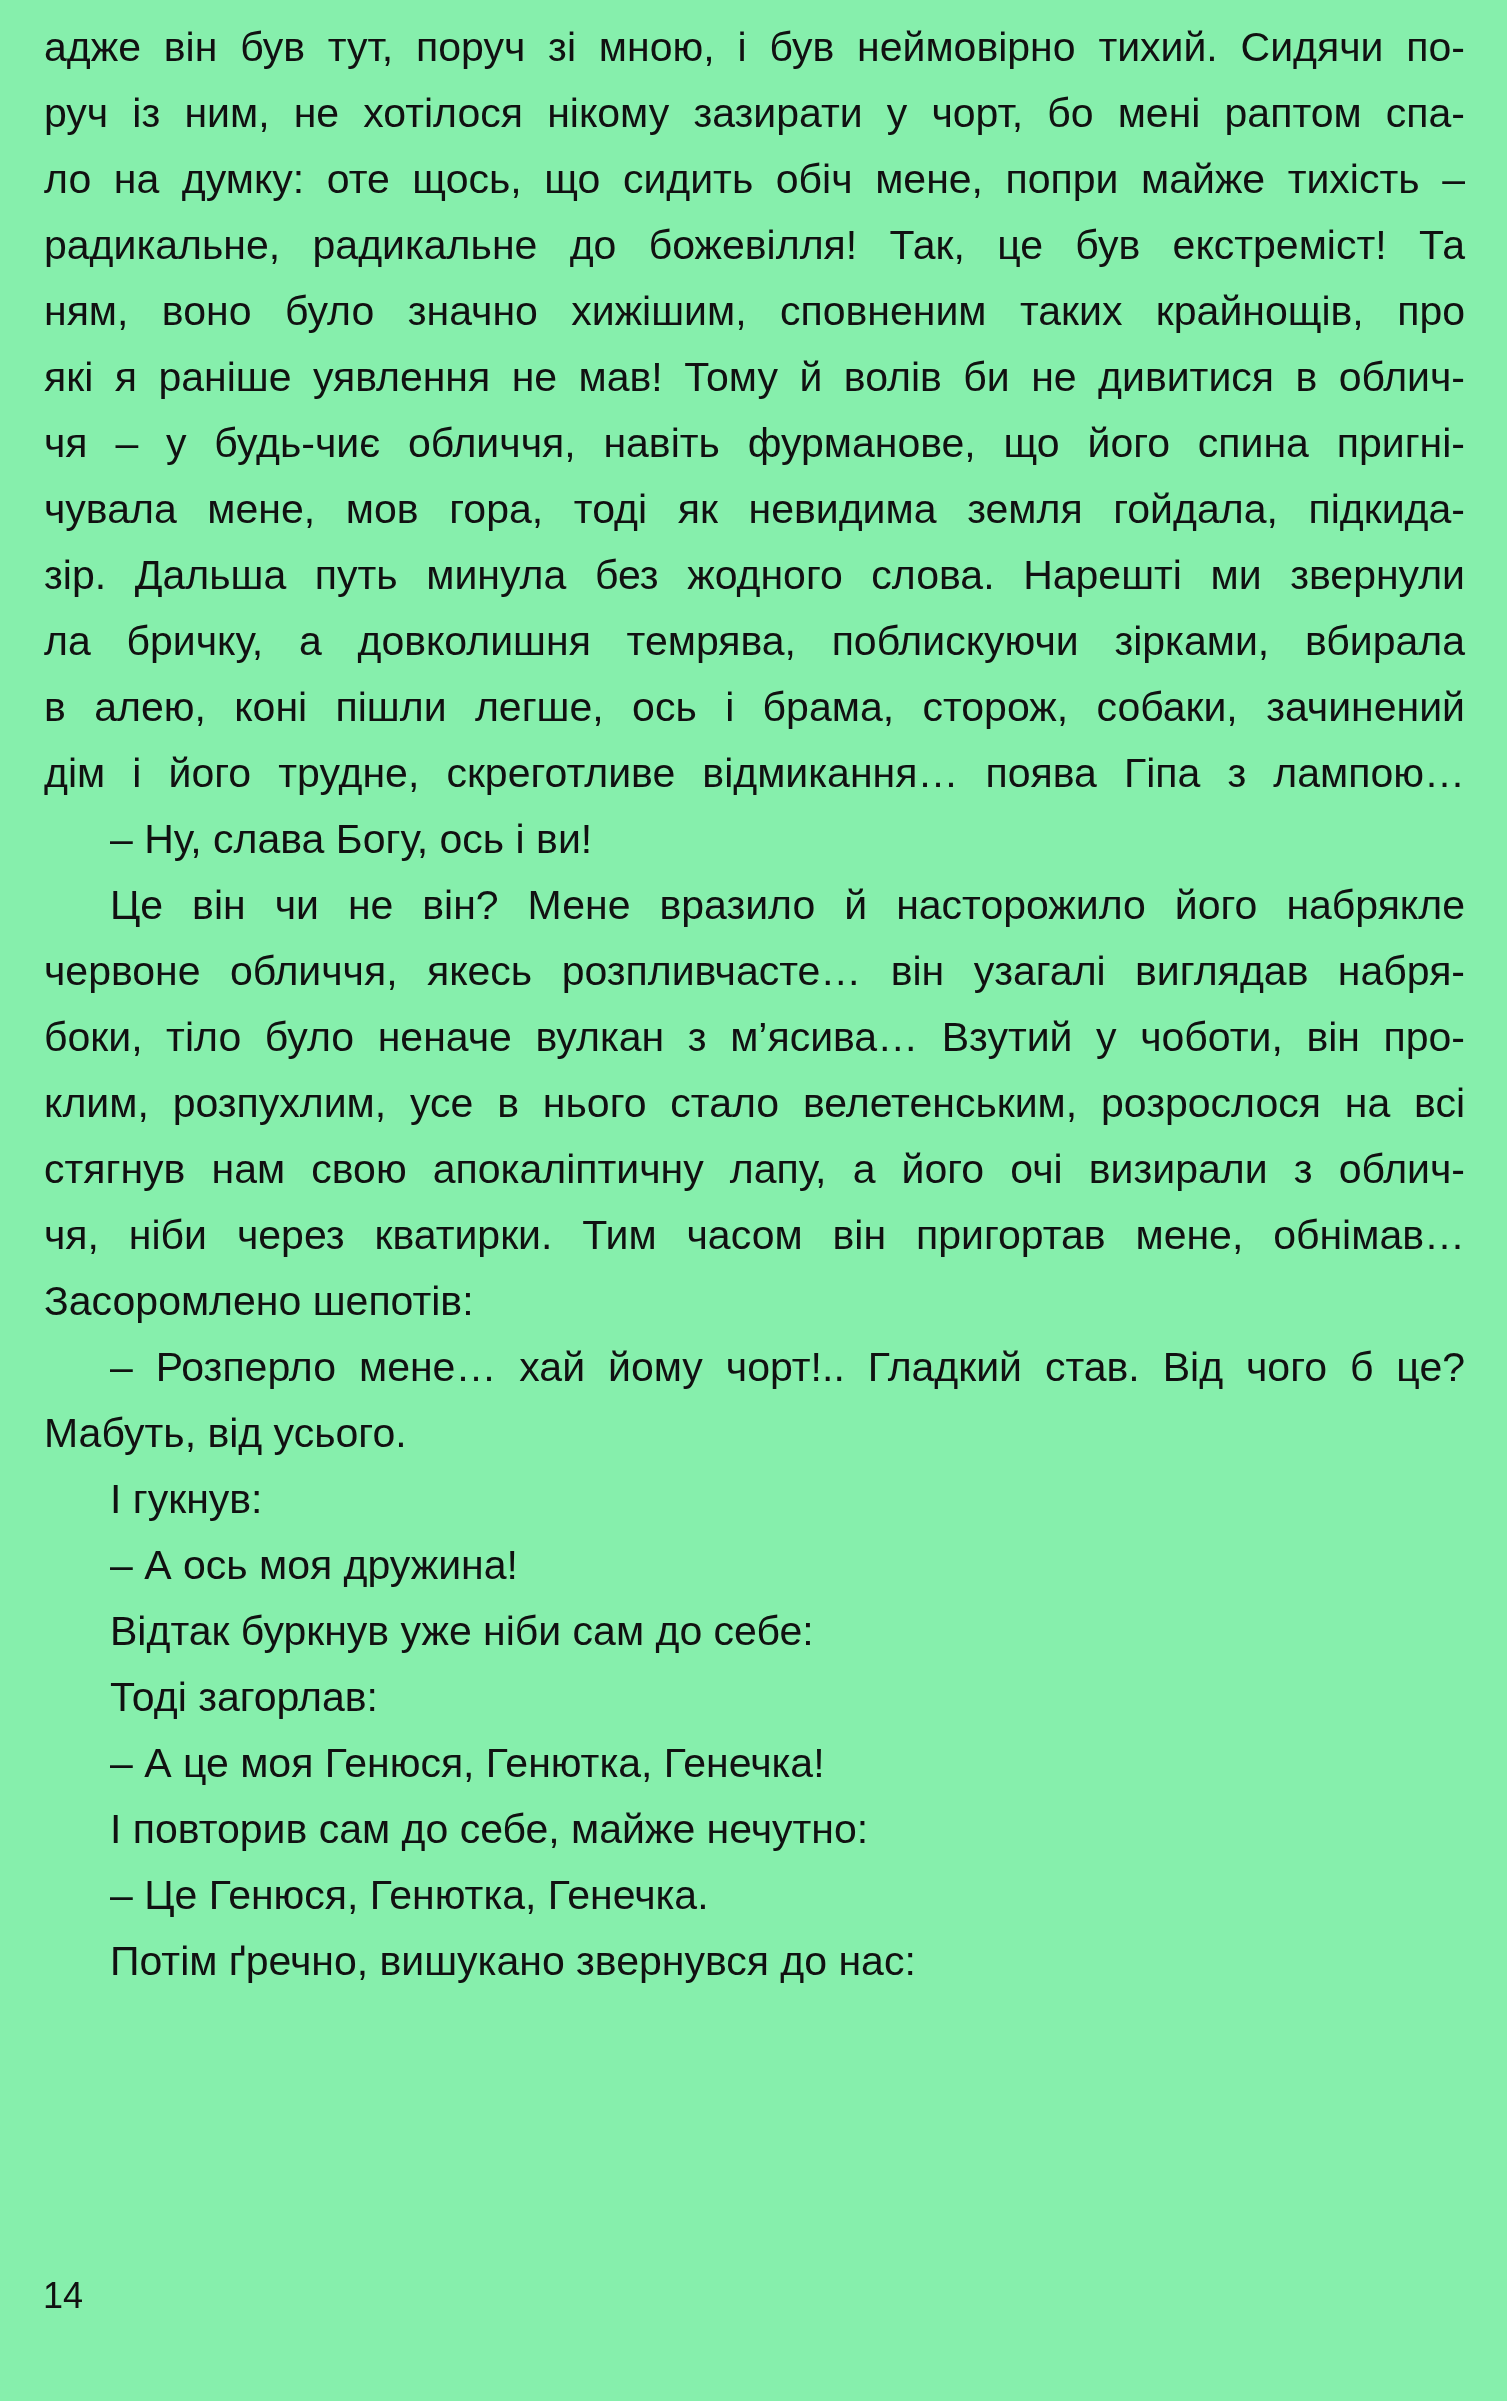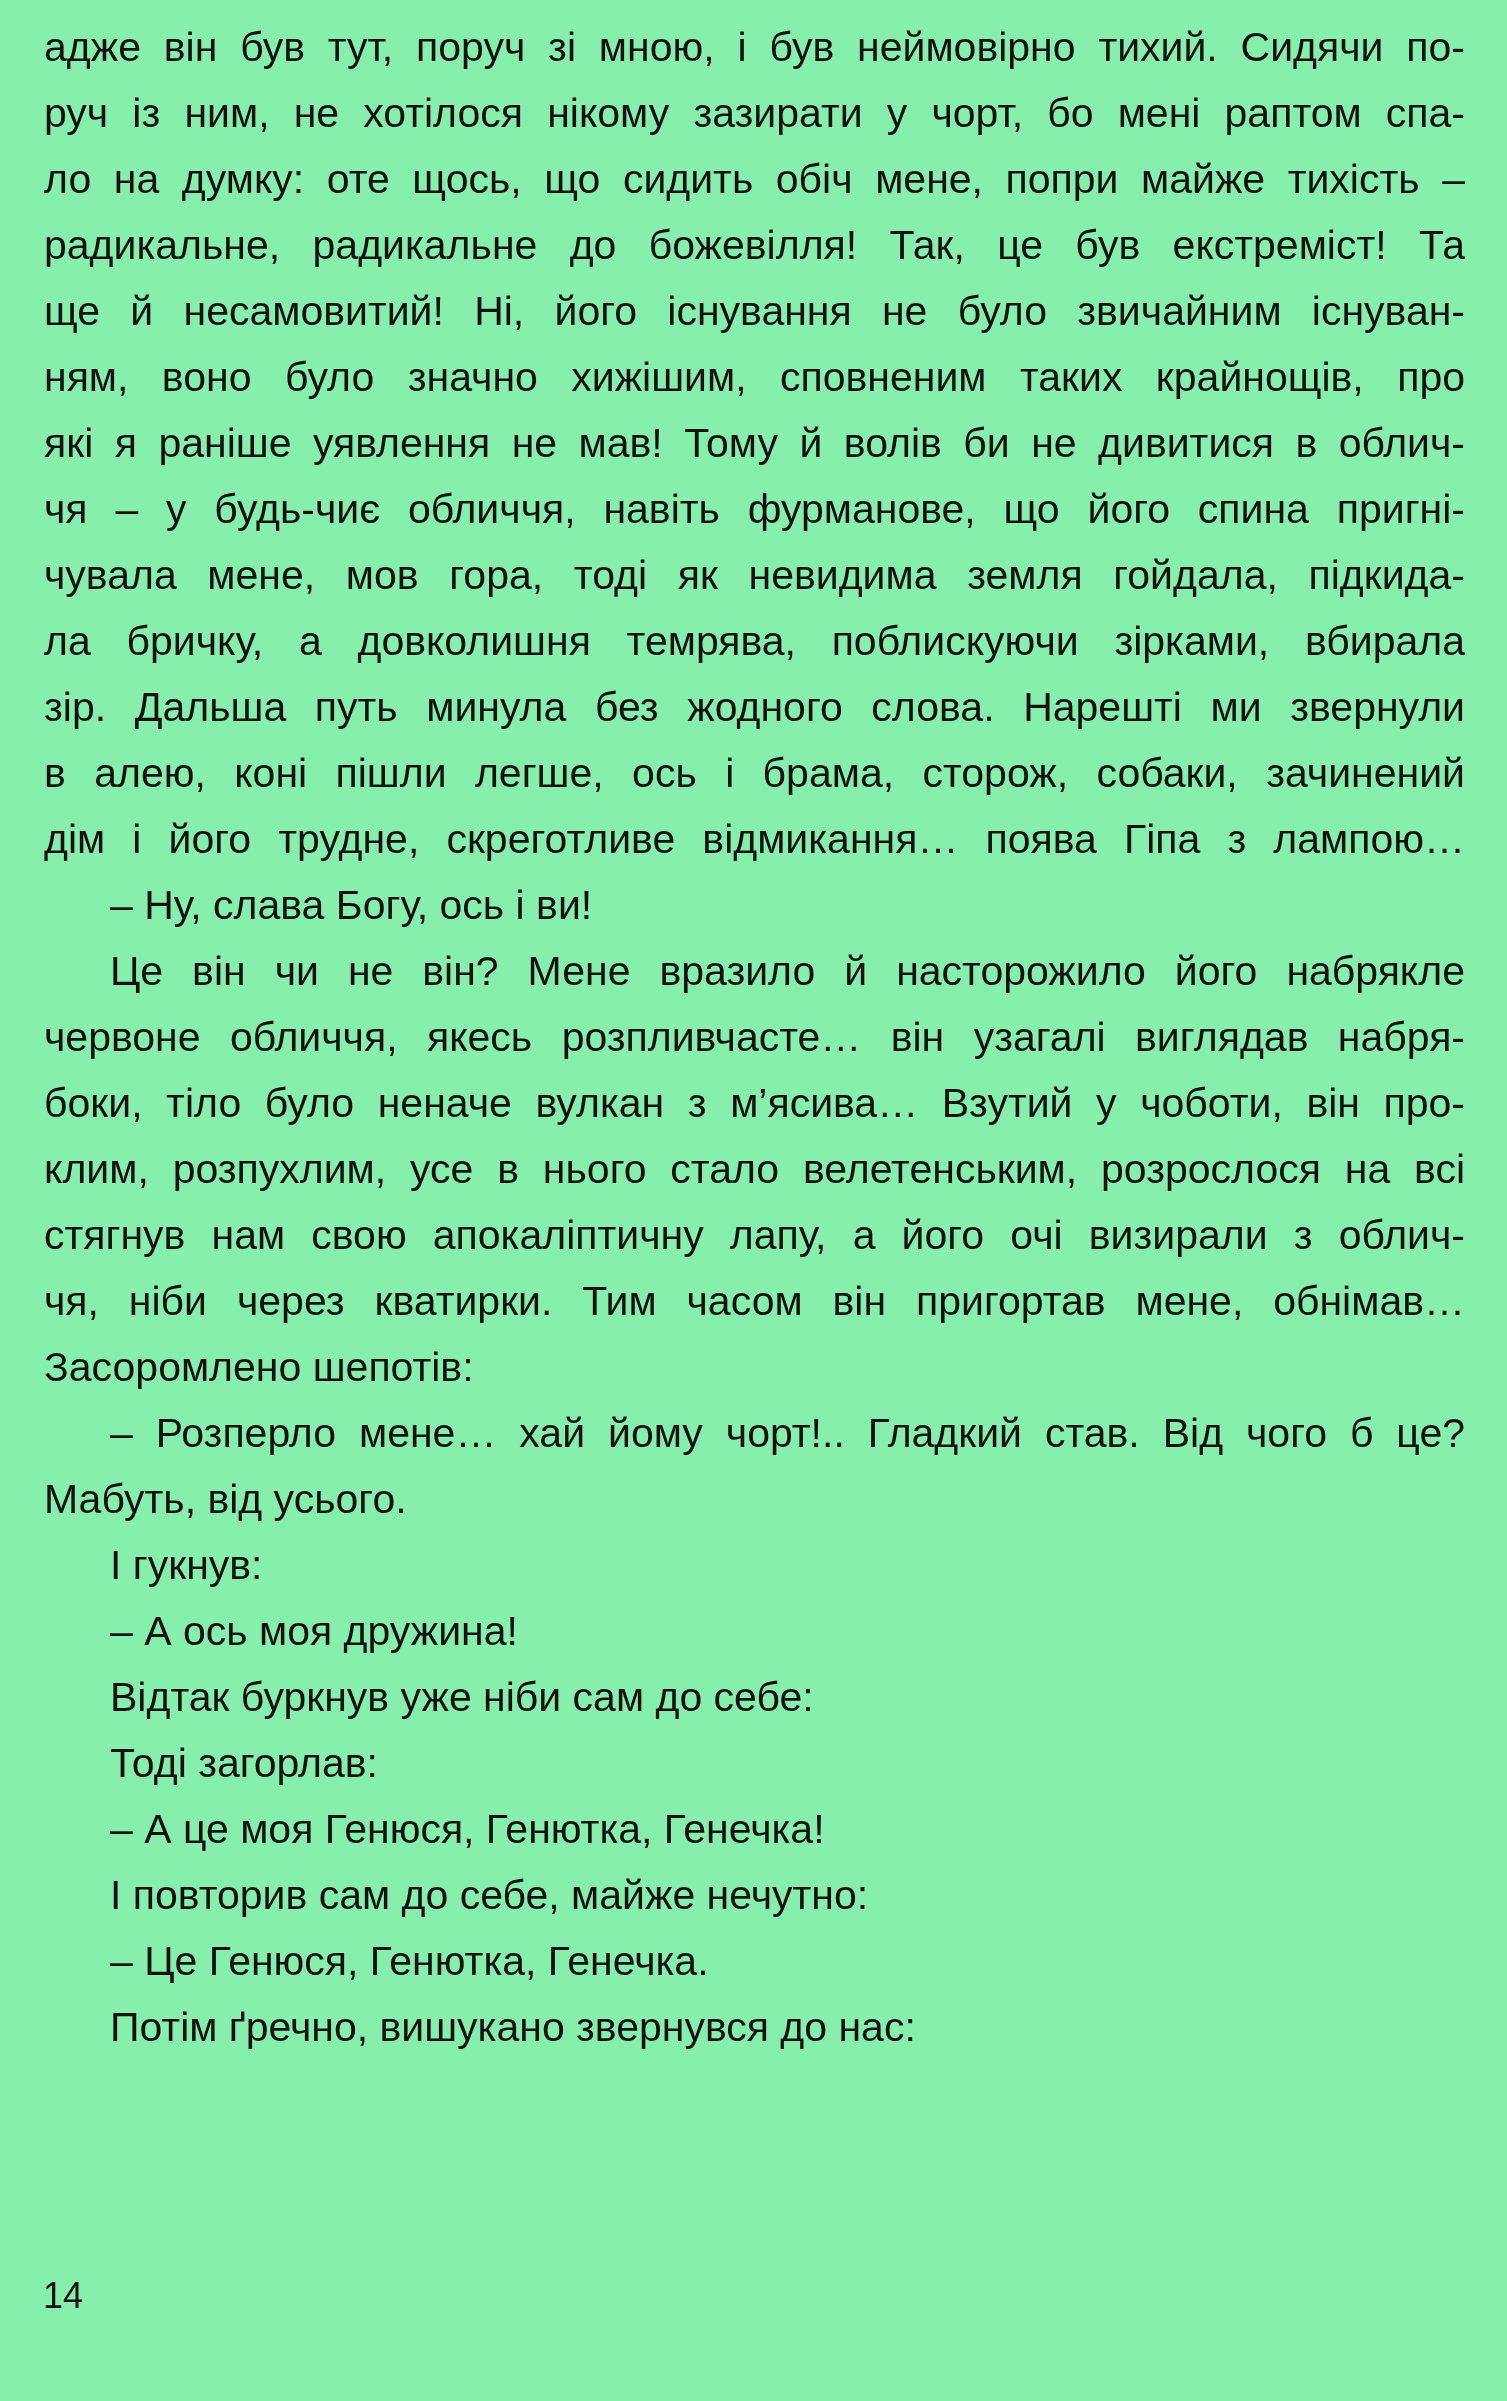--- a/index.html
+++ b/index.html
@@ -26,27 +26,26 @@
 </style>
 </head>
 <body>
 
 <div class="page">
   <div class="text-block" id="text-block">
       <span class="line">адже він був тут, поруч зі мною, і був неймовірно тихий. Сидячи по-</span>
       <span class="line">руч із ним, не хотілося нікому зазирати у чорт, бо мені раптом спа-</span>
       <span class="line">ло на думку: оте щось, що сидить обіч мене, попри майже тихість –</span>
       <span class="line">радикальне, радикальне до божевілля! Так, це був екстреміст! Та</span>
-      <span class="line">ще й несамовитий! Ні, його існування не було звичайним існуван-</span>
       <span class="line">ням, воно було значно хижішим, сповненим таких крайнощів, про</span>
       <span class="line">які я раніше уявлення не мав! Тому й волів би не дивитися в облич-</span>
       <span class="line">чя – у будь-чиє обличчя, навіть фурманове, що його спина пригні-</span>
       <span class="line">чувала мене, мов гора, тоді як невидима земля гойдала, підкида-</span>
+      <span class="line">зір. Дальша путь минула без жодного слова. Нарешті ми звернули</span>
       <span class="line">ла бричку, а довколишня темрява, поблискуючи зірками, вбирала</span>
-      <span class="line">зір. Дальша путь минула без жодного слова. Нарешті ми звернули</span>
       <span class="line">в алею, коні пішли легше, ось і брама, сторож, собаки, зачинений</span>
       <span class="line">дім і його трудне, скреготливе відмикання… поява Гіпа з лампою…</span>
       <span class="line indent last">– Ну, слава Богу, ось і ви!</span>
       <span class="line indent">Це він чи не він? Мене вразило й насторожило його набрякле</span>
       <span class="line">червоне обличчя, якесь розпливчасте… він узагалі виглядав набря-</span>
       <span class="line">боки, тіло було неначе вулкан з м’ясива… Взутий у чоботи, він про-</span>
       <span class="line">клим, розпухлим, усе в нього стало велетенським, розрослося на всі</span>
       <span class="line">стягнув нам свою апокаліптичну лапу, а його очі визирали з облич-</span>
       <span class="line">чя, ніби через кватирки. Тим часом він пригортав мене, обнімав…</span>
       <span class="line last">Засоромлено шепотів:</span>

